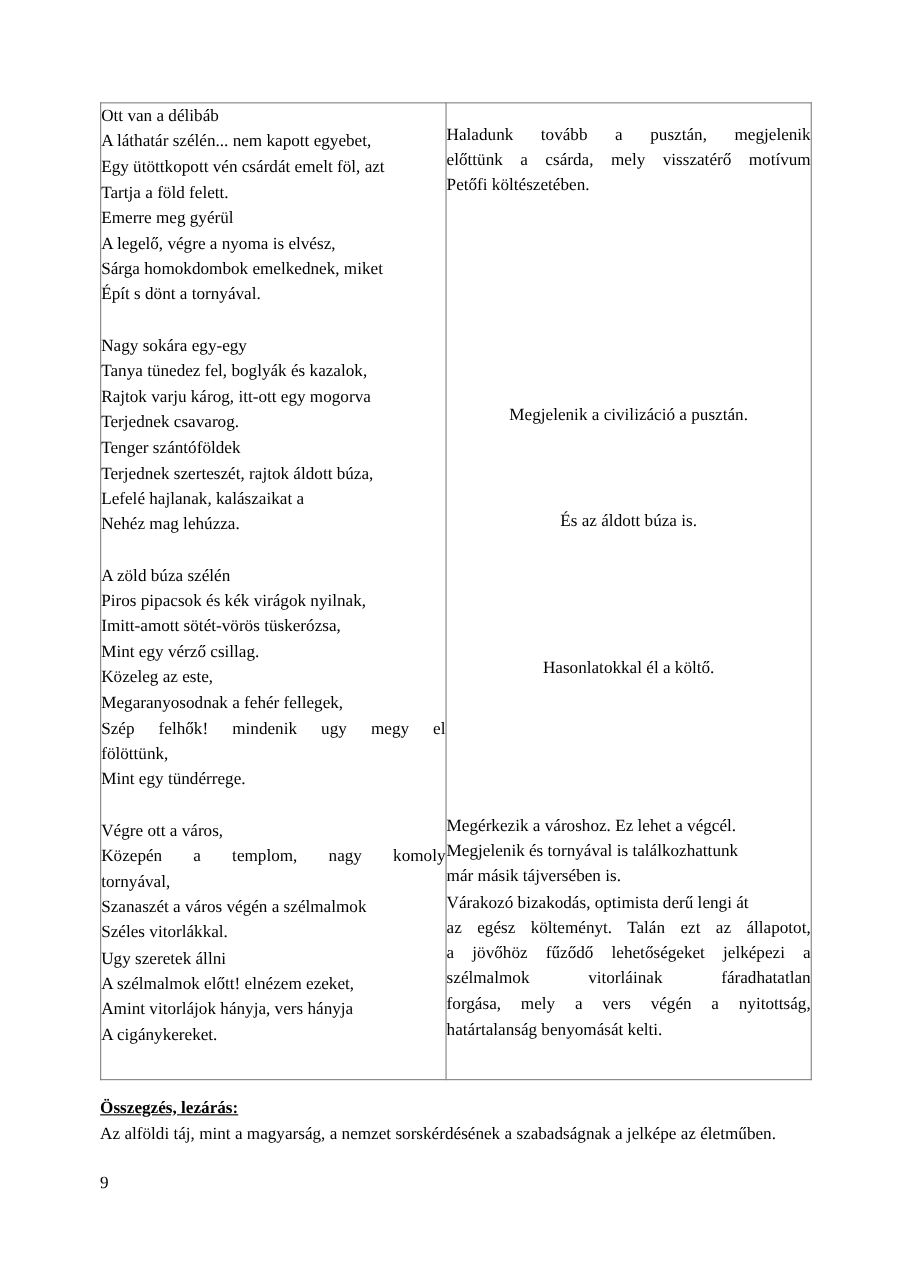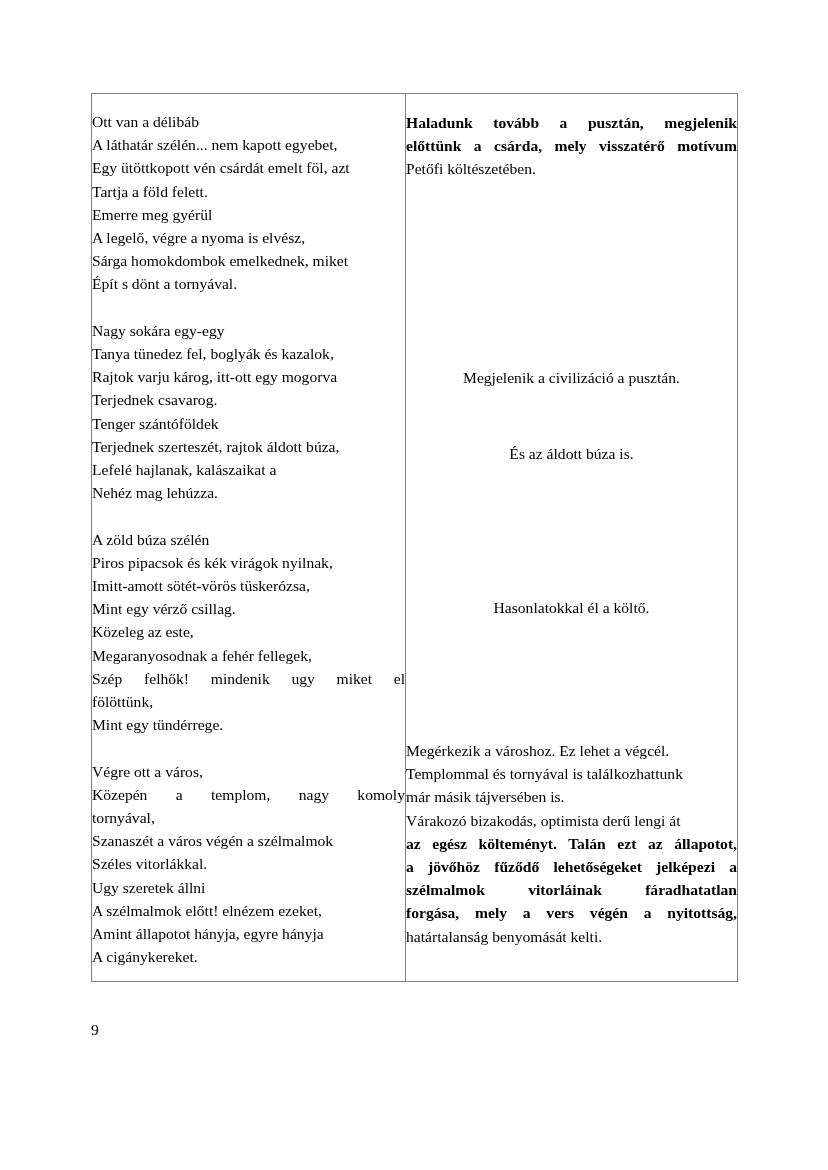--- a/index.html
+++ b/index.html
@@ -41,21 +41,20 @@
   td.poem-cell {
     width: 313px;
     padding: 5px 8px 8px 8px;
   }
   td.notes-cell {
     width: 331px;
     padding: 5px 10px 8px 11px;
   }
   .cell-inner {
     position: relative;
-    margin-top: 16px;
   }
   
   .stanza {
     font-size: 15.6px;
     line-height: 23.2px;
     margin: 0;
   }
   .stanza + .stanza {
     margin-top: 23.2px;
   }
@@ -81,25 +80,24 @@
   }
   .note.nojust {
     text-align: center;
   }
   .note-line {
     display: block;
   }
   .note-line.stretch {
     text-align: justify;
     text-align-last: justify;
-    font-weight: bold;
   }
   .n1 { top: 17px; }
   .n2 { top: 272px; }
-  .n3 { top: 348px; }
+  .n3 { top: 368px; }
   .n4 { top: 458px; margin-top: 44px; }
   .n5 { top: 645px; }
 
   
   .summary {
     margin-top: 14px;
     width: 646px;
   }
   .summary-heading {
     font-size: 15.6px;
@@ -156,34 +154,34 @@
                 <div class="poem-line">Nehéz mag lehúzza.</div>
               </div>
 
               <div class="stanza">
                 <div class="poem-line">A zöld búza szélén</div>
                 <div class="poem-line">Piros pipacsok és kék virágok nyilnak,</div>
                 <div class="poem-line">Imitt-amott sötét-vörös tüskerózsa,</div>
                 <div class="poem-line">Mint egy vérző csillag.</div>
                 <div class="poem-line">Közeleg az este,</div>
                 <div class="poem-line">Megaranyosodnak a fehér fellegek,</div>
-                <div class="poem-line justify">Szép felhők! mindenik ugy miket el</div>
+                <div class="poem-line justify">Szép felhők! mindenik ugy megy el</div>
                 <div class="poem-line">fölöttünk,</div>
                 <div class="poem-line">Mint egy tündérrege.</div>
               </div>
 
               <div class="stanza">
                 <div class="poem-line">Végre ott a város,</div>
                 <div class="poem-line justify">Közepén a templom, nagy komoly</div>
                 <div class="poem-line">tornyával,</div>
                 <div class="poem-line">Szanaszét a város végén a szélmalmok</div>
                 <div class="poem-line">Széles vitorlákkal.</div>
                 <div class="poem-line">Ugy szeretek állni</div>
                 <div class="poem-line">A szélmalmok előtt! elnézem ezeket,</div>
-                <div class="poem-line">Amint állapotot hányja, egyre hányja</div>
+                <div class="poem-line">Amint vitorlájok hányja, vers hányja</div>
                 <div class="poem-line">A cigánykereket.</div>
               </div>
 
             </div>
           </td>
 
           <td class="notes-cell">
             <div class="notes-flow">
 
               <div class="note n1">
@@ -199,34 +197,36 @@
               <div class="note n3 nojust">
                 <span class="note-line">És az áldott búza is.</span>
               </div>
 
               <div class="note n4 nojust">
                 <span class="note-line">Hasonlatokkal él a költő.</span>
               </div>
 
               <div class="note n5">
                 <span class="note-line">Megérkezik a városhoz. Ez lehet a végcél.</span>
-                <span class="note-line">Templommal és tornyával is találkozhattunk</span>
+                <span class="note-line">Megjelenik és tornyával is találkozhattunk</span>
                 <span class="note-line">már másik tájversében is.</span>
                 <span class="note-line">Várakozó bizakodás, optimista derű lengi át</span>
                 <span class="note-line stretch">az egész költeményt. Talán ezt az állapotot,</span>
                 <span class="note-line stretch">a jövőhöz fűződő lehetőségeket jelképezi a</span>
                 <span class="note-line stretch">szélmalmok vitorláinak fáradhatatlan</span>
                 <span class="note-line stretch">forgása, mely a vers végén a nyitottság,</span>
                 <span class="note-line">határtalanság benyomását kelti.</span>
               </div>
 
             </div>
           </td>
         </tr>
       </tbody>
     </table>
 
     <div class="summary">
+      <p class="summary-heading">Összegzés, lezárás:</p>
+      <p class="summary-body">Az alföldi táj, mint a magyarság, a nemzet sorskérdésének a szabadságnak a jelképe az életműben.</p>
       <p class="page-number">9</p>
     </div>
 
   </div>
 </div>
 
 </body></html>

